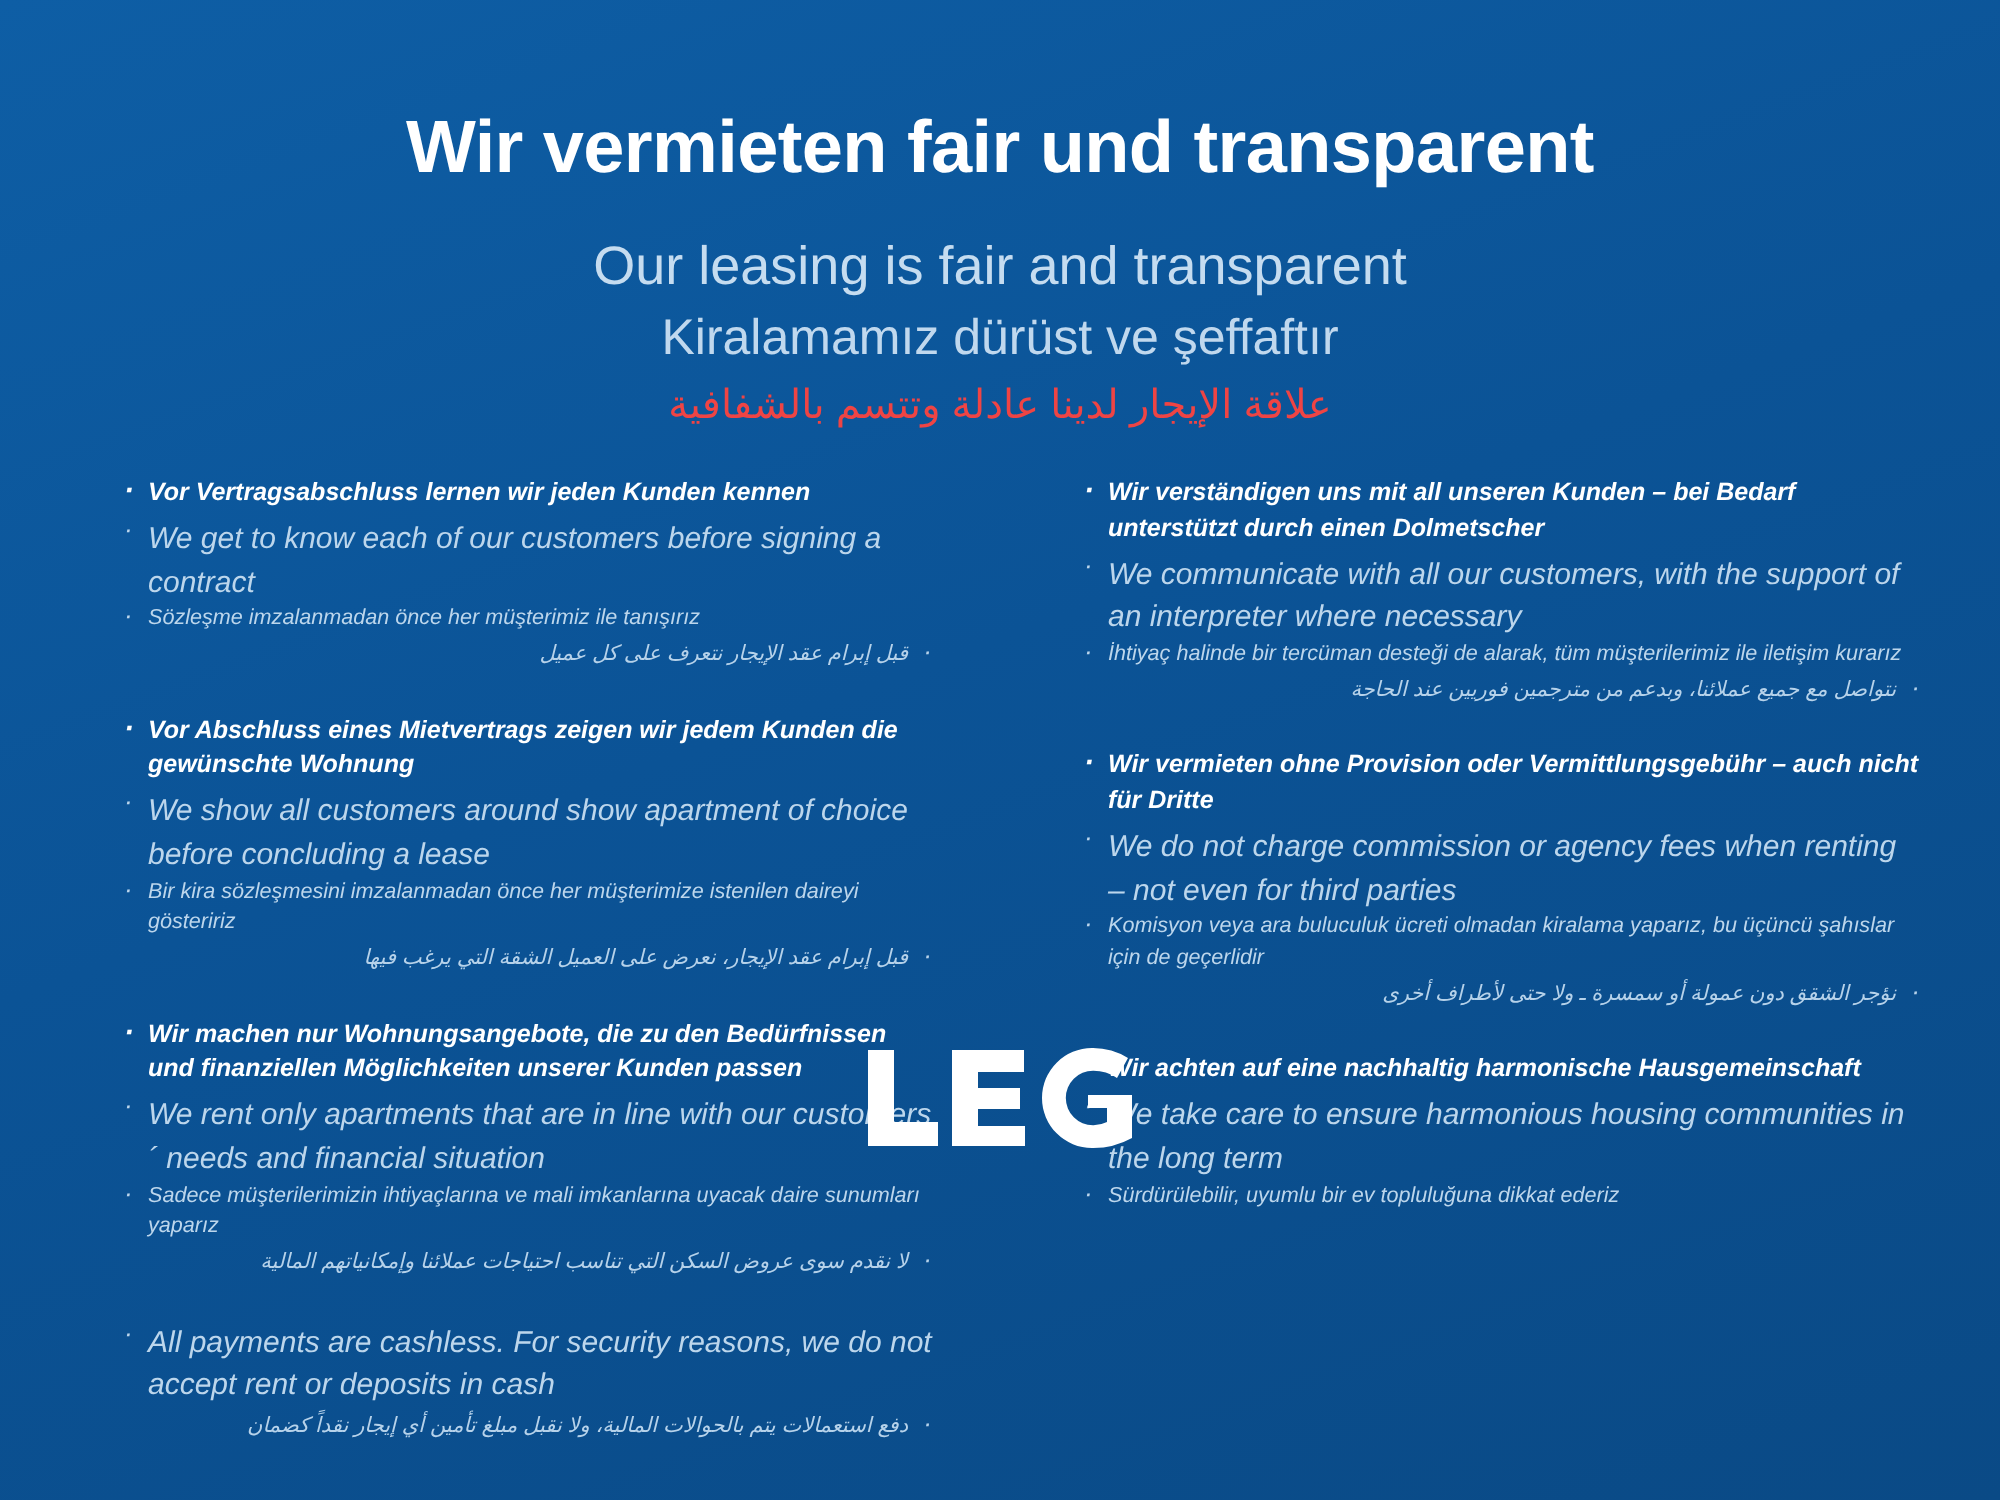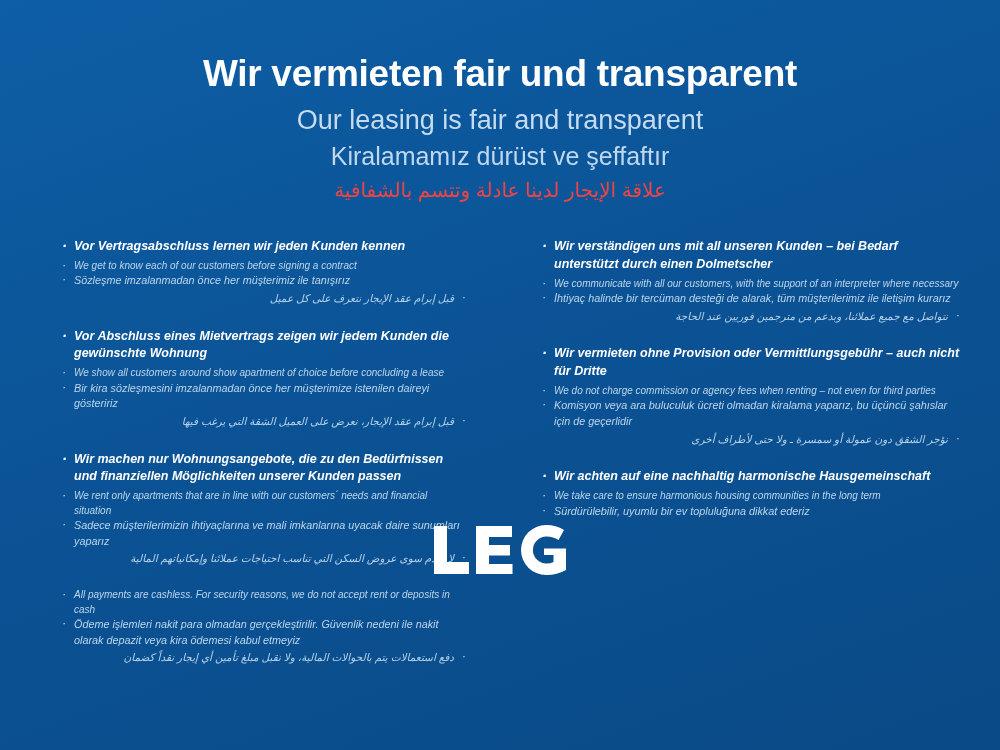--- a/index.html
+++ b/index.html
@@ -32,21 +32,21 @@
     font-weight: bold;
     letter-spacing: -0.3px;
     color: #ffffff;
     line-height: 1.18;
   }
   .h-en {
     font-size: 27px;
     font-weight: normal;
     color: #c5dcf0;
     line-height: 1.32;
-    margin-top: 7px;
+    margin-top: 20px;
   }
   .h-tr {
     font-size: 25px;
     font-weight: normal;
     color: #c0d8ee;
     line-height: 1.32;
     margin-top: 2px;
   }
   .h-ar {
     font-size: 20px;
@@ -92,21 +92,21 @@
   }
   .l-de {
     font-size: 12.5px;
     font-weight: bold;
     color: #ffffff;
     line-height: 1.42;
     margin-bottom: 3px;
   }
   .l-de::before { font-size: 15px; top: 0px; font-weight: bold; }
   .l-en {
-    font-size: 10px;
+    font-size: 15px;
     color: #bcd6ec;
     line-height: 1.45;
   }
   .l-tr {
     font-size: 10.8px;
     color: #bcd6ec;
     line-height: 1.45;
   }
   .l-ar {
     font-size: 10.5px;
@@ -165,21 +165,20 @@
 
       <div class="item">
         <div class="line l-de">Wir machen nur Wohnungsangebote, die zu den Bedürfnissen und finanziellen Möglichkeiten unserer Kunden passen</div>
         <div class="line l-en">We rent only apartments that are in line with our customers´ needs and financial situation</div>
         <div class="line l-tr">Sadece müşterilerimizin ihtiyaçlarına ve mali imkanlarına uyacak daire sunumları yaparız</div>
         <div class="line l-ar">لا نقدم سوى عروض السكن التي تناسب احتياجات عملائنا وإمكانياتهم المالية</div>
       </div>
 
       <div class="item">
         <div class="line l-en">All payments are cashless. For security reasons, we do not accept rent or deposits in cash</div>
-        <div class="line l-tr">Ödeme işlemleri nakit para olmadan gerçekleştirilir. Güvenlik nedeni ile nakit olarak depazit veya kira ödemesi kabul etmeyiz</div>
         <div class="line l-ar">دفع استعمالات يتم بالحوالات المالية، ولا نقبل مبلغ تأمين أي إيجار نقداً كضمان</div>
       </div>
 
     </div>
 
     <div class="col right">
 
       <div class="item">
         <div class="line l-de">Wir verständigen uns mit all unseren Kunden – bei Bedarf unterstützt durch einen Dolmetscher</div>
         <div class="line l-en">We communicate with all our customers, with the support of an interpreter where necessary</div>

